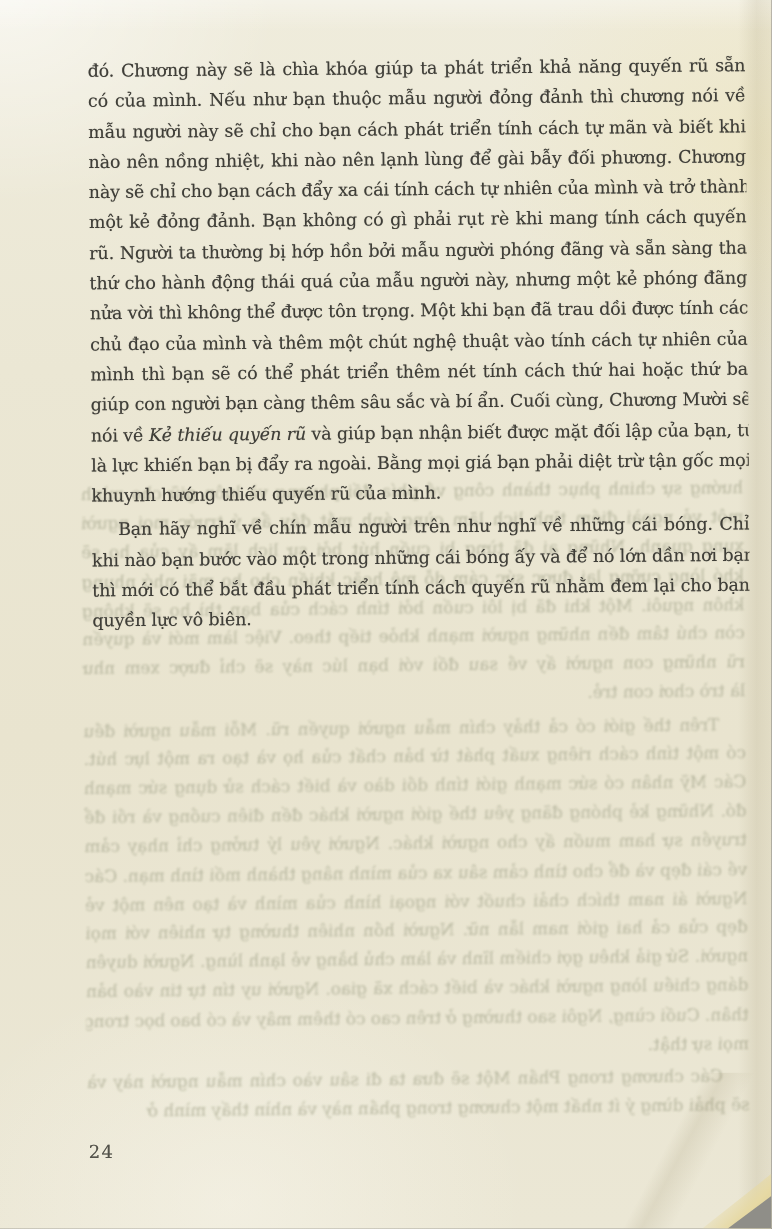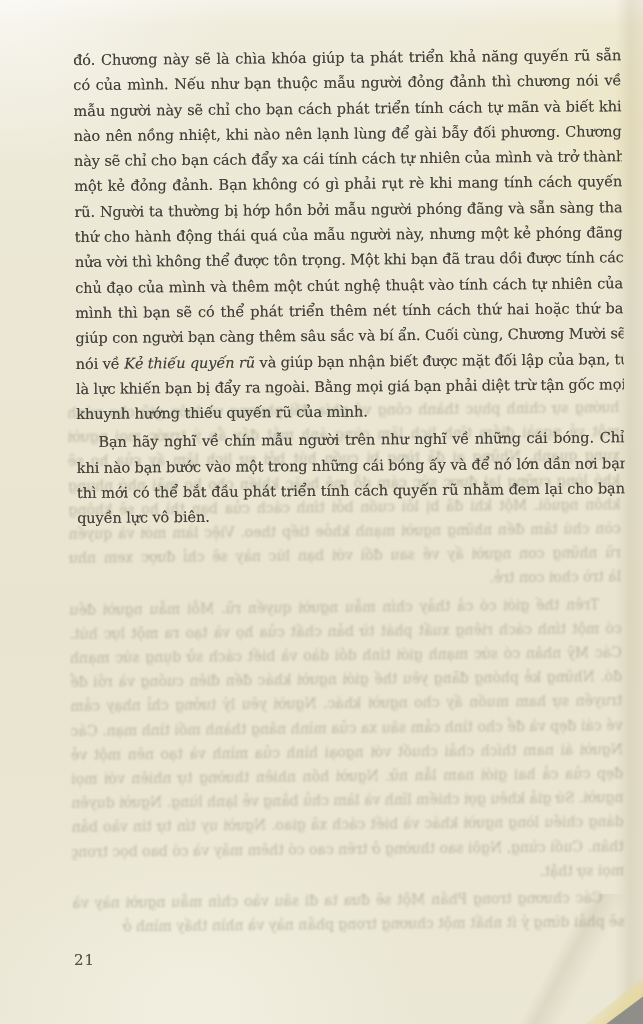--- a/index.html
+++ b/index.html
@@ -121,19 +121,19 @@
         <div class="line">là lực khiến bạn bị đẩy ra ngoài. Bằng mọi giá bạn phải diệt trừ tận gốc mọi</div>
         <div class="line last">khuynh hướng thiếu quyến rũ của mình.</div>
       </div>
       <div class="para">
         <div class="line indent">Bạn hãy nghĩ về chín mẫu người trên như nghĩ về những cái bóng. Chỉ</div>
         <div class="line">khi nào bạn bước vào một trong những cái bóng ấy và để nó lớn dần nơi bạn</div>
         <div class="line">thì mới có thể bắt đầu phát triển tính cách quyến rũ nhằm đem lại cho bạn</div>
         <div class="line last">quyền lực vô biên.</div>
       </div>
     </div>
-  <div class="page-number">21</div>
+  <div class="page-number">24</div>
   <div class="shade-top"></div>
   <div class="shade-right"></div>
   <div class="corner-crease"></div>
   <div class="page-edge-curl"></div>
   <div class="desk-corner"></div>
 </div>
 
 </body></html>

